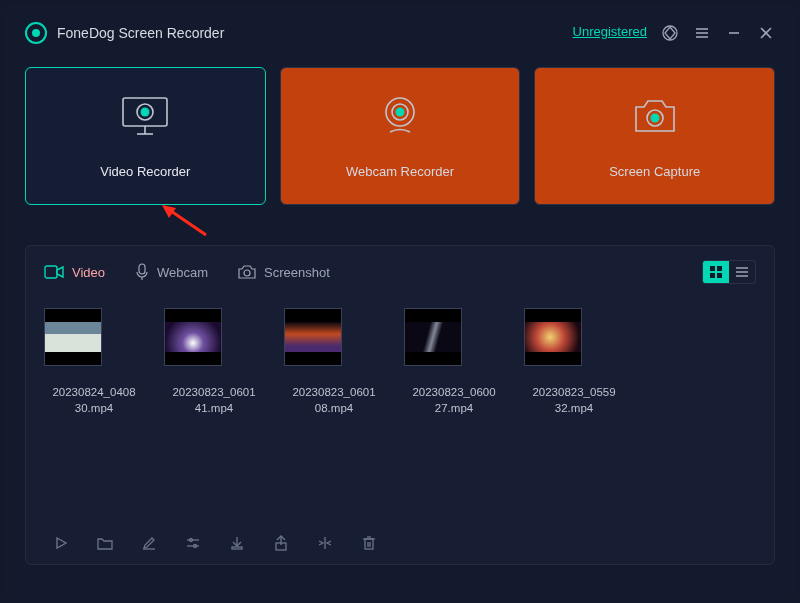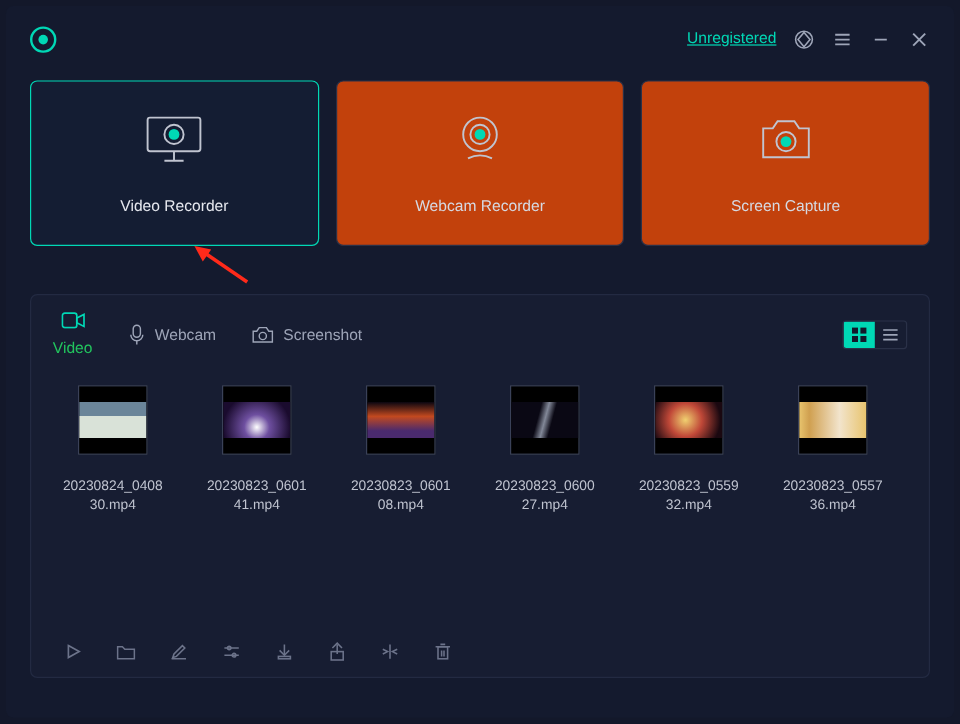--- a/index.html
+++ b/index.html
@@ -80,36 +80,35 @@
       flex-direction: column;
     }
     .tabs {
       display: flex;
       align-items: center;
       justify-content: space-between;
       margin-bottom: 24px;
     }
     .tabs-left { display: flex; gap: 30px; }
     .tab { display: flex; align-items: center; gap: 8px; font-size: 13px; color: #9ea5b8; cursor:pointer; }
-    .tab.active { color: #22c55e; flex-direction: column; }
+    .tab.active { color: #fca5a5; }
     .tab-icon { display:flex; align-items:center; }
     .view-toggle { display:flex; border:1px solid #2a3148; border-radius:3px; overflow:hidden; }
     .view-btn { width:26px; height:22px; display:flex; align-items:center; justify-content:center; cursor:pointer; }
     .view-btn.active { background:#00d8b5; }
     .thumbs-row {
       display: flex;
       gap: 20px;
       margin-bottom: 10px;
       flex-wrap: wrap;
     }
     .thumb {
       width: 100px;
       display: flex;
       flex-direction: column;
-      align-items: center;
       gap: 18px;
       cursor: pointer;
     }
     .thumb-frame {
       width: 58px; height: 58px;
       background: #000;
       border: 1px solid #3a4158;
       display:flex; align-items:center; justify-content:center;
       overflow:hidden;
     }
@@ -134,20 +133,21 @@
 </head>
 <body>
 
 <div class="app-window">
 
   <div class="title-bar">
     <div class="title-left">
       <div class="logo-ring">
         <div class="logo-dot"></div>
       </div>
+      <div class="app-title">FoneDog Screen Recorder</div>
     </div>
     <div class="title-right">
       <span class="unreg">Unregistered</span>
       <span class="win-icon">
         <svg width="18" height="18" viewBox="0 0 18 18" fill="none" stroke-width="1.3">
           <circle cx="9" cy="9" r="7" stroke="#9ea5b8"></circle>
           <polygon points="9,3 14,9 9,15 4,9" stroke="#9ea5b8" fill="none"></polygon>
         </svg>
       </span>
       <span class="win-icon">
@@ -294,27 +294,20 @@
         <div class="thumb-label">20230823_0600
 27.mp4</div>
       </div>
       <div class="thumb">
         <div class="thumb-frame">
             <div class="thumb-img t4"></div>
           </div>
         <div class="thumb-label">20230823_0559
 32.mp4</div>
       </div>
-      <div class="thumb">
-        <div class="thumb-frame">
-            <div class="thumb-img t5"></div>
-          </div>
-        <div class="thumb-label">20230823_0557
-36.mp4</div>
-      </div>
     </div>
 
     <div class="bottom-actions">
       <span class="action-btn">
         <svg width="14" height="14" viewBox="0 0 14 14" fill="none" stroke-width="1.4">
             <polygon points="3,2 12,7 3,12"></polygon>
           </svg>
       </span>
       <span class="action-btn">
         <svg width="16" height="14" viewBox="0 0 16 14" fill="none" stroke-width="1.3">

